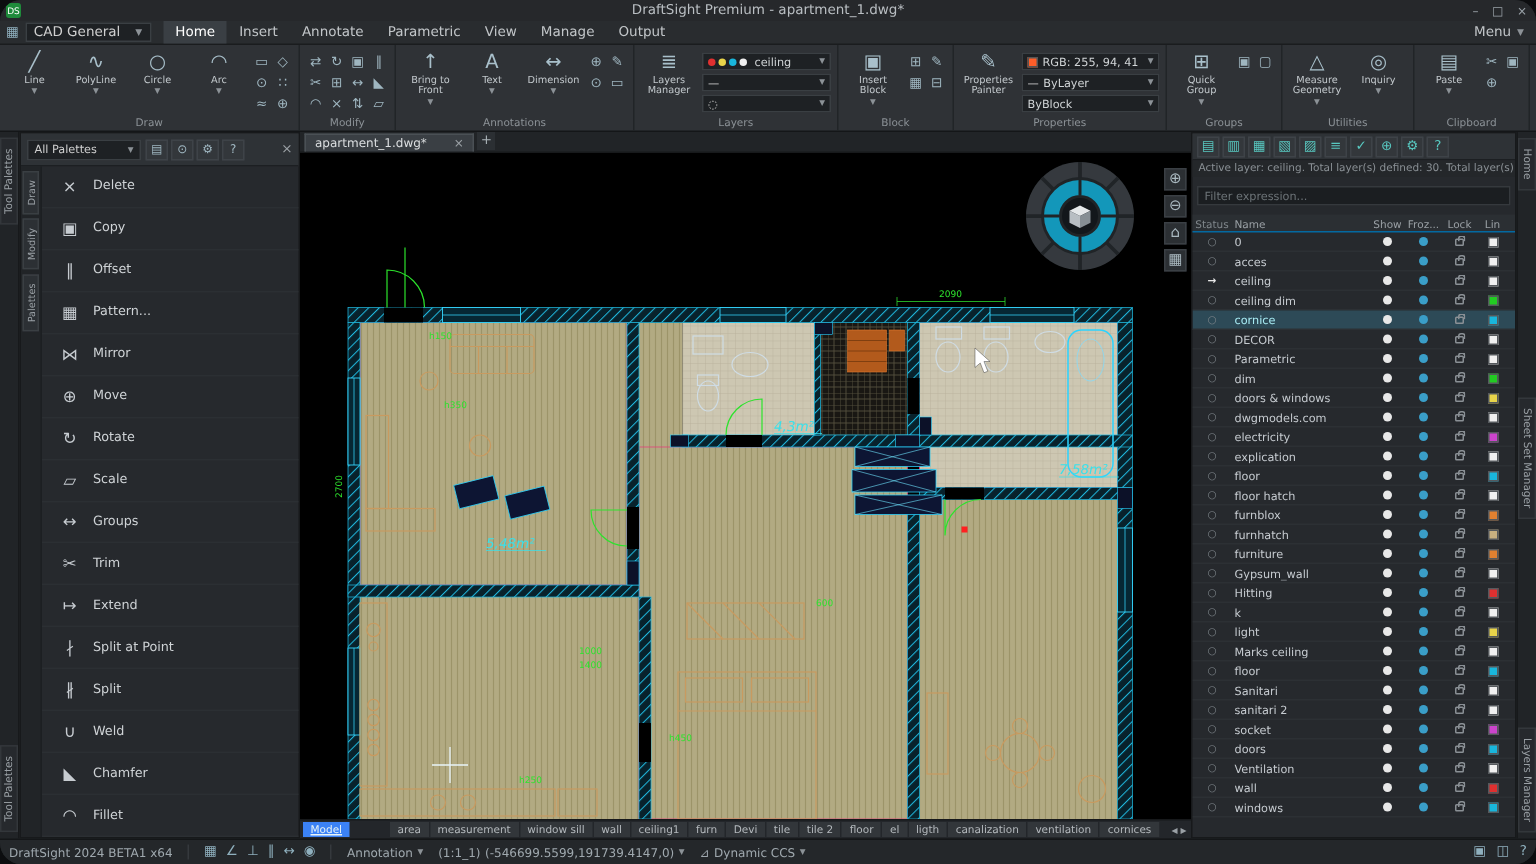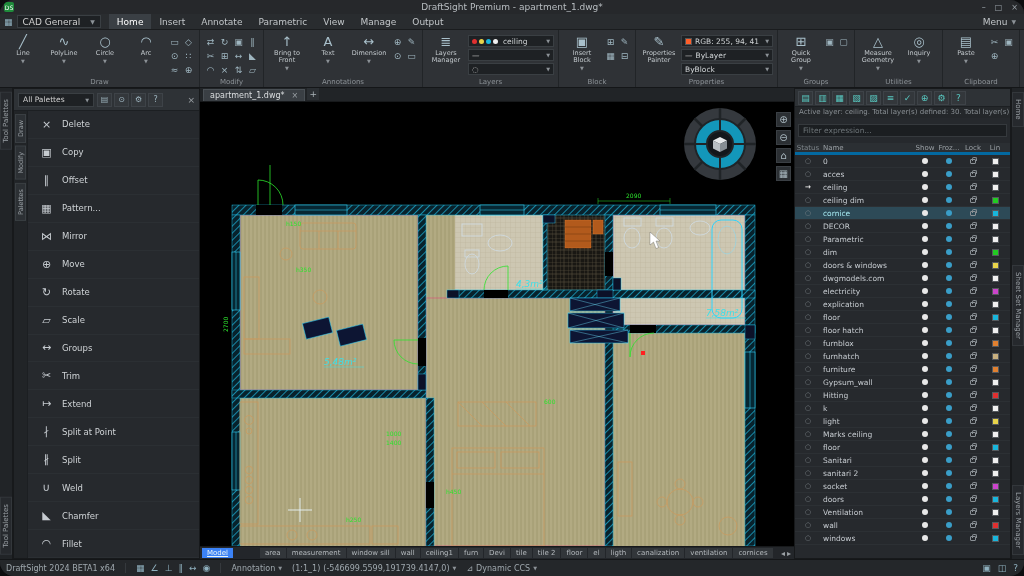--- a/index.html
+++ b/index.html
@@ -59,21 +59,21 @@
   .pal-body{flex:1;display:flex;min-height:0;}
   .pal-vtabs{width:14px;background:#212427;display:flex;flex-direction:column;gap:3px;padding-top:3px;border-right:1px solid #1c1f22;}
   .pal-vtab{writing-mode:vertical-rl;transform:rotate(180deg);font-size:6.5px;color:#9aa0a5;background:#2c3034;border:1px solid #3a3f43;padding:5px 1px;margin:0 1px;}
   .pal-list{flex:1;display:flex;flex-direction:column;}
   .pal-item{flex:1;display:flex;align-items:center;gap:9px;padding-left:12px;font-size:8.5px;color:#cfd3d6;border-bottom:1px solid #2b2f33;}
   .pal-item .picon{width:13px;text-align:center;font-size:11px;color:#c6cbd0;}
 
   
   .canvas-col{position:absolute;left:200px;top:88px;width:594px;bottom:17px;display:flex;flex-direction:column;background:#000;}
   .doc-tabs{height:14px;background:#212427;display:flex;align-items:flex-end;gap:2px;padding-left:3px;border-bottom:1px solid #17191b;}
-  .doc-tab{background:#3a3f44;color:#dcdfe1;font-size:8px;padding:1px 6px;display:flex;gap:7px;align-items:center;border:1px solid #4a5055;border-bottom:none;}
+  .doc-tab{background:#3a3f44;color:#dcdfe1;font-size:8px;padding:1px 6px;display:flex;gap:18px;align-items:center;border:1px solid #4a5055;border-bottom:none;}
   .doc-tab .x{color:#9aa0a5;font-size:8px;}
   .doc-plus{width:12px;height:12px;background:#2b2f33;color:#aab3b8;display:flex;align-items:center;justify-content:center;font-size:9px;margin-bottom:1px;}
   .drawing{flex:1;position:relative;min-height:0;}
   .drawing > svg{position:absolute;inset:0;}
   .nav-wheel{position:absolute;right:36px;top:4px;width:76px;height:76px;opacity:0.95;}
   .zoom-stack{position:absolute;right:3px;top:10px;display:flex;flex-direction:column;gap:3px;}
   .zbtn{width:15px;height:15px;background:#2b2f33;border:1px solid #3a3f44;color:#aab9c0;font-size:10px;display:flex;align-items:center;justify-content:center;}
 
   .sheet-tabs{height:13px;background:#23262a;display:flex;align-items:center;gap:1px;padding-left:2px;font-size:7px;border-top:1px solid #17191b;}
   .sheet-group{display:flex;gap:1px;min-width:0;overflow:hidden;padding-left:26px;}
@@ -81,21 +81,21 @@
   .sheet-tab.model{background:#3b82f6;color:#e9f4f6;text-decoration:underline;}
   .sheet-arrows{margin-left:auto;display:flex;gap:2px;padding-right:3px;color:#9aa0a5;font-size:8px;}
 
   
   .layers-panel{position:absolute;left:794px;top:88px;width:217px;bottom:17px;background:#26292d;border:1px solid #17191b;display:flex;flex-direction:column;font-size:7.5px;}
   .lp-toolbar{height:18px;display:flex;gap:2px;align-items:center;padding:0 3px;background:#2e3236;border-bottom:1px solid #1c1f22;}
   .lp-tbtn{width:15px;height:14px;background:#33373b;border:1px solid #3e4348;color:#58c8c0;display:flex;align-items:center;justify-content:center;font-size:9px;flex:0 0 auto;}
   .lp-info{height:11px;color:#8a9095;padding:1px 4px;white-space:nowrap;overflow:hidden;font-size:7px;background:#24272a;}
   .lp-filter{height:13px;margin:6px 3px;background:#1b1e21;border:1px solid #35393d;color:#787f84;font-size:7.5px;padding:0 4px;width:calc(100% - 6px);}
   .lp-filter::placeholder{color:#6d7478;}
-  .lp-head{height:12px;display:flex;color:#9aa0a5;border-bottom:3px solid #0369a1;align-items:center;background:#2b2f33;font-size:7px;}
+  .lp-head{height:12px;display:flex;color:#9aa0a5;border-bottom:1px solid #0369a1;align-items:flex-end;background:#2b2f33;font-size:7px;}
   .lp-rows{flex:1;overflow:hidden;}
   .lp-row{height:13px;display:flex;align-items:center;border-bottom:1px solid #2c3034;color:#c6cbd0;font-size:7.5px;}
   .lp-row.selected{background:#2d4a57;}
   .lp-row.selected .col-name{color:#a8ecf4;}
   .lp-row.active .col-status{color:#e8e8e8;font-weight:bold;}
   .col-status{width:26px;text-align:center;color:#7f868b;font-size:7px;}
   .col-name{width:92px;padding-left:2px;overflow:hidden;white-space:nowrap;}
   .col-show,.col-froz,.col-lock,.col-lin{width:24px;display:flex;justify-content:center;align-items:center;}
   .col-lin{width:20px;}
   .dot{width:6px;height:6px;border-radius:50%;background:#e8e8e8;}

